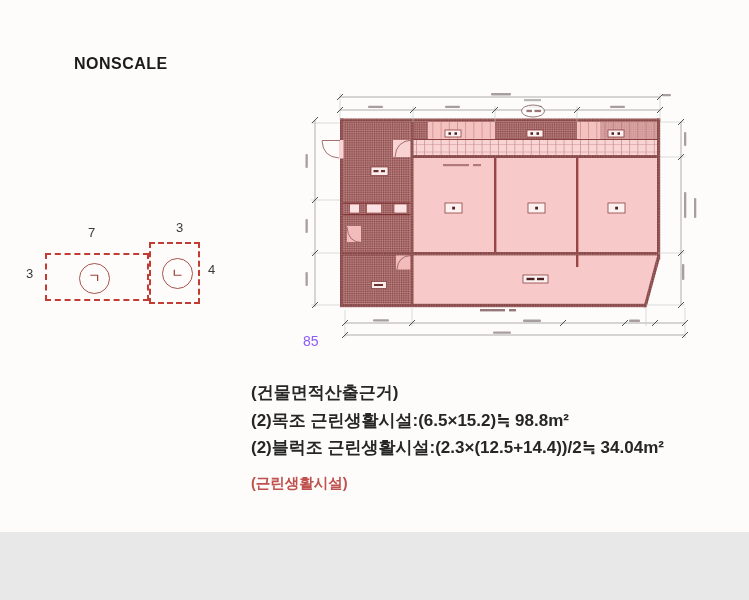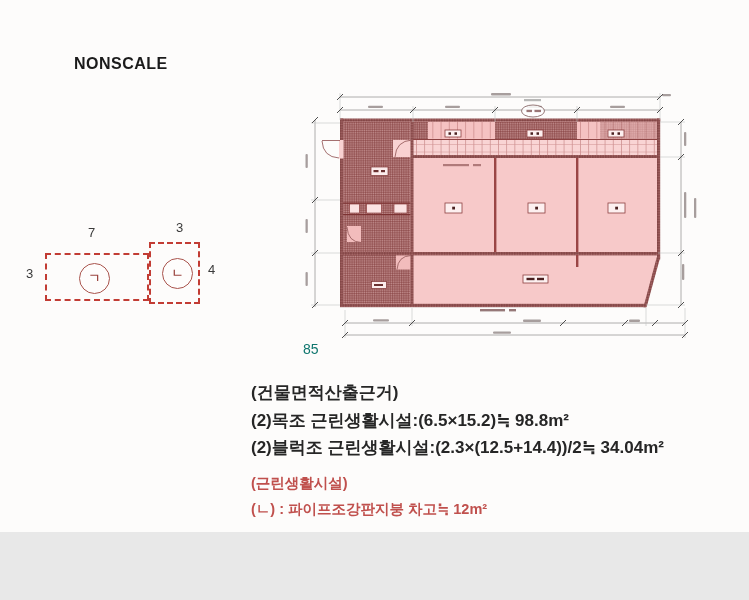--- a/index.html
+++ b/index.html
@@ -24,21 +24,21 @@
   }
   .circ-g{left:55px;top:43px;}
   .circ-n{left:138px;top:38px;}
   .dimnum{position:absolute;font-size:13px;color:#3b3b3b;font-weight:500;}
   .dim-7{left:64px;top:5px;}
   .dim-3l{left:2px;top:46px;}
   .dim-3t{left:152px;top:0px;}
   .dim-4r{left:184px;top:42px;}
   
   .plansvg{position:absolute;left:293px;top:86px;}
-  .plan85{position:absolute;left:303px;top:341px;font-size:14px;color:#0f766e;}
+  .plan85{position:absolute;left:303px;top:333px;font-size:14px;color:#8b5cf6;}
   
   .calc{position:absolute;left:251px;top:379px;color:#262626;}
   .calc .tline{font-size:17px;font-weight:700;line-height:27.5px;white-space:nowrap;}
   .extra{position:absolute;left:251px;top:470px;color:#c0504d;}
   .extra .tline{font-size:14.5px;font-weight:700;line-height:26px;white-space:nowrap;}
 </style>
 </head>
 <body>
 
 <div class="page">
@@ -211,16 +211,15 @@
   <div class="plan85">85</div>
 
   <div class="calc">
     <div class="tline">(건물면적산출근거)</div>
     <div class="tline">(2)목조 근린생활시설:(6.5×15.2)≒ 98.8m²</div>
     <div class="tline">(2)블럭조 근린생활시설:(2.3×(12.5+14.4))/2≒ 34.04m²</div>
   </div>
 
   <div class="extra">
     <div class="tline">(근린생활시설)</div>
-    <div class="tline">(ㄴ) : 파이프조강판지붕 차고≒ 12m²</div>
   </div>
 
 </div>
 
 </body></html>

